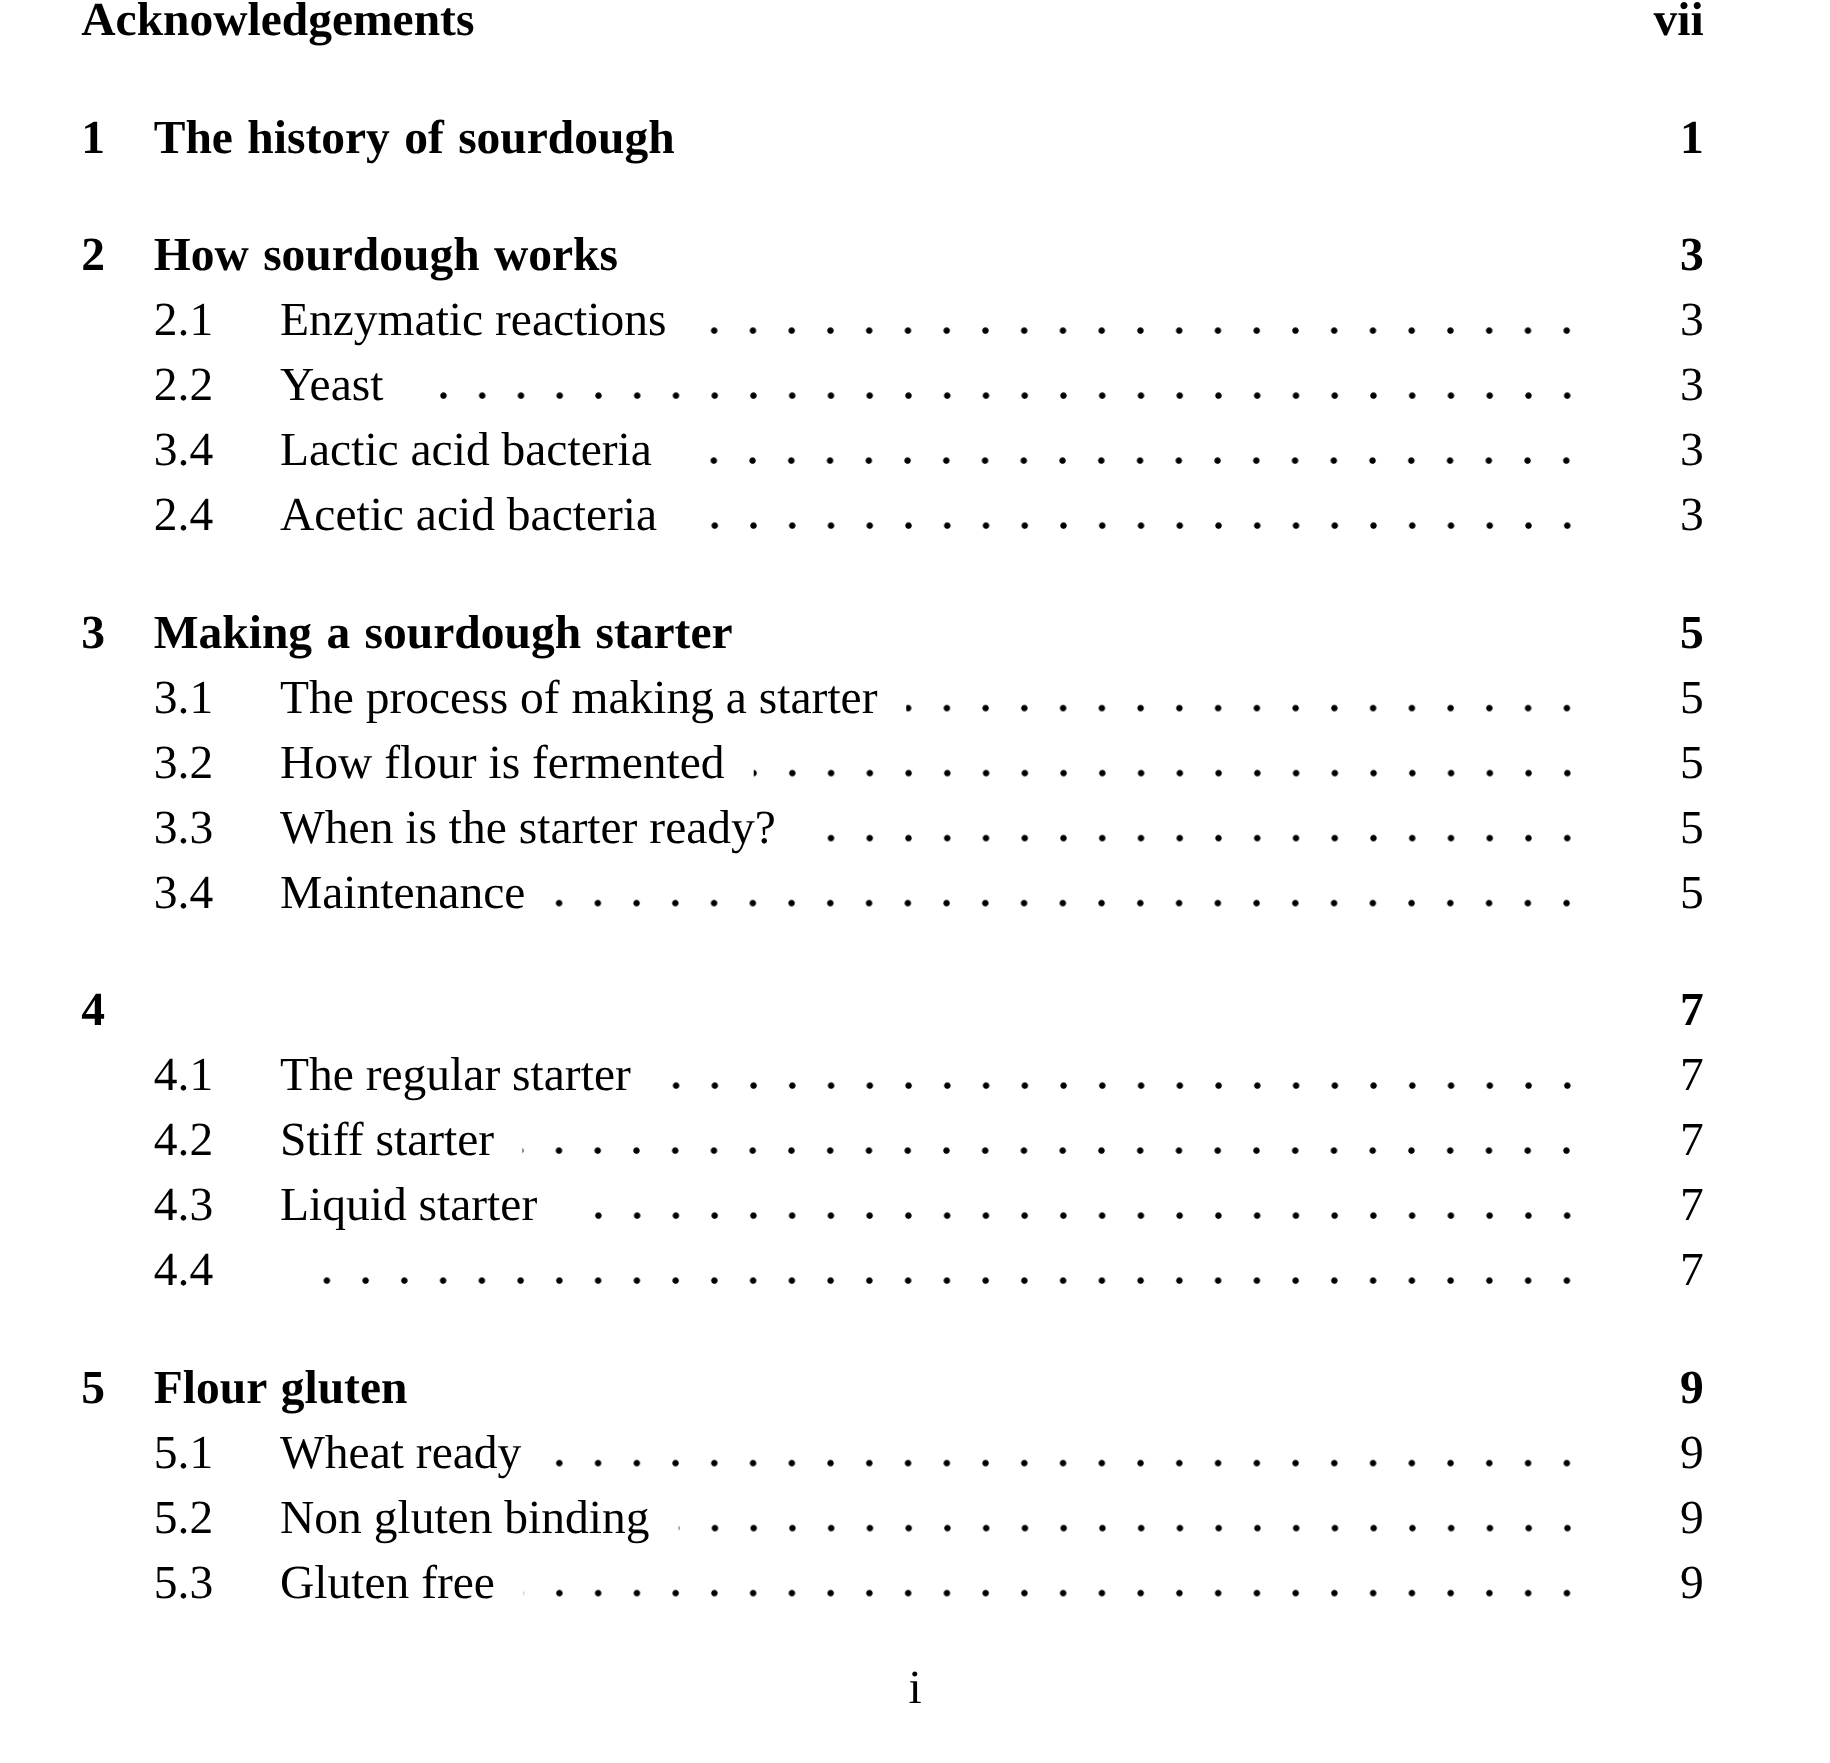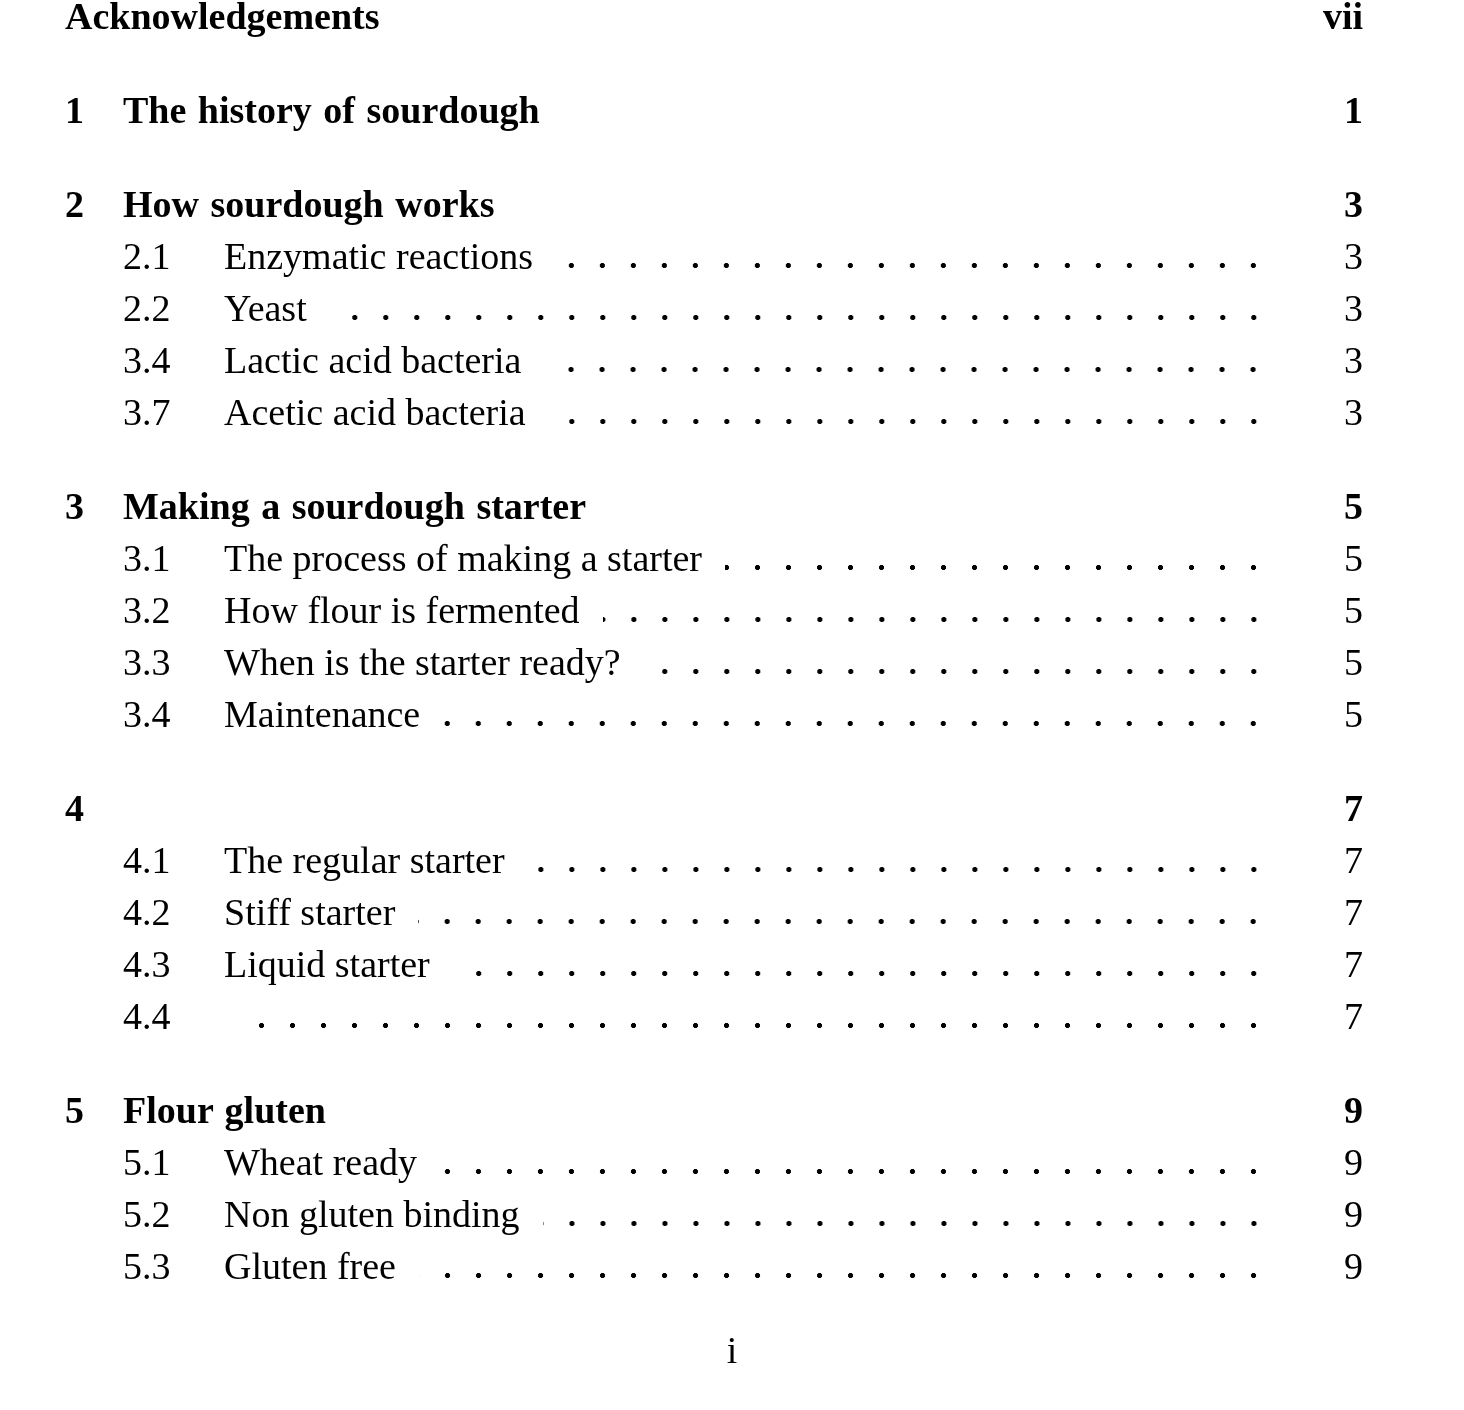--- a/index.html
+++ b/index.html
@@ -99,21 +99,21 @@
         <span class="leader"></span>
         <span class="page">3</span>
       </div>
       <div class="row sec">
         <span class="num-sec">3.4</span>
         <span class="title">Lactic acid bacteria</span>
         <span class="leader"></span>
         <span class="page">3</span>
       </div>
       <div class="row sec">
-        <span class="num-sec">3.7</span>
+        <span class="num-sec">2.4</span>
         <span class="title">Acetic acid bacteria</span>
         <span class="leader"></span>
         <span class="page">3</span>
       </div>
     </div>
     <div class="block">
       <div class="row bold">
         <span class="num-ch">3</span>
         <span class="title">Making a sourdough starter</span>
         <span class="spacer"></span>

